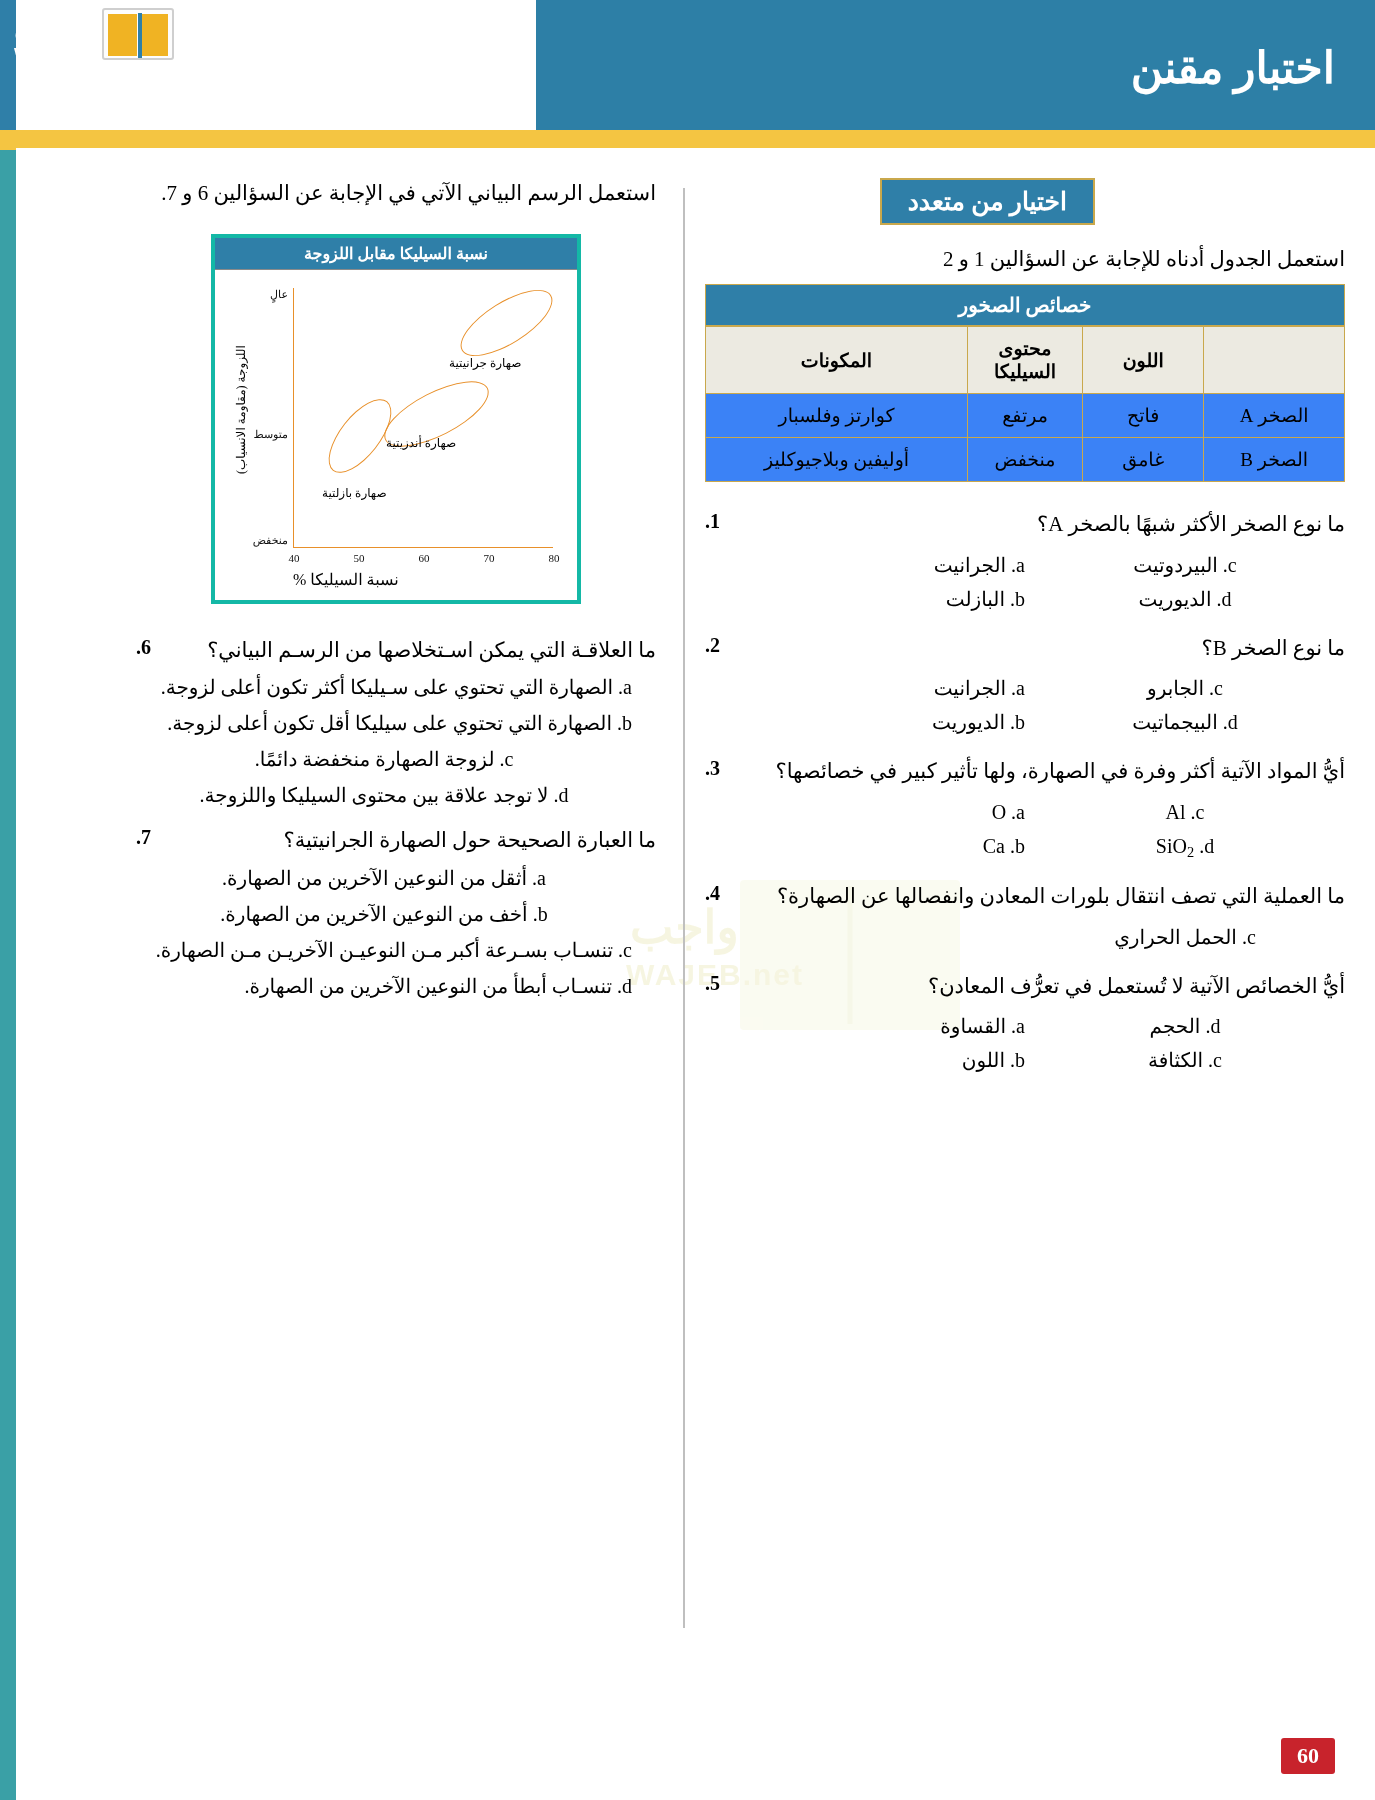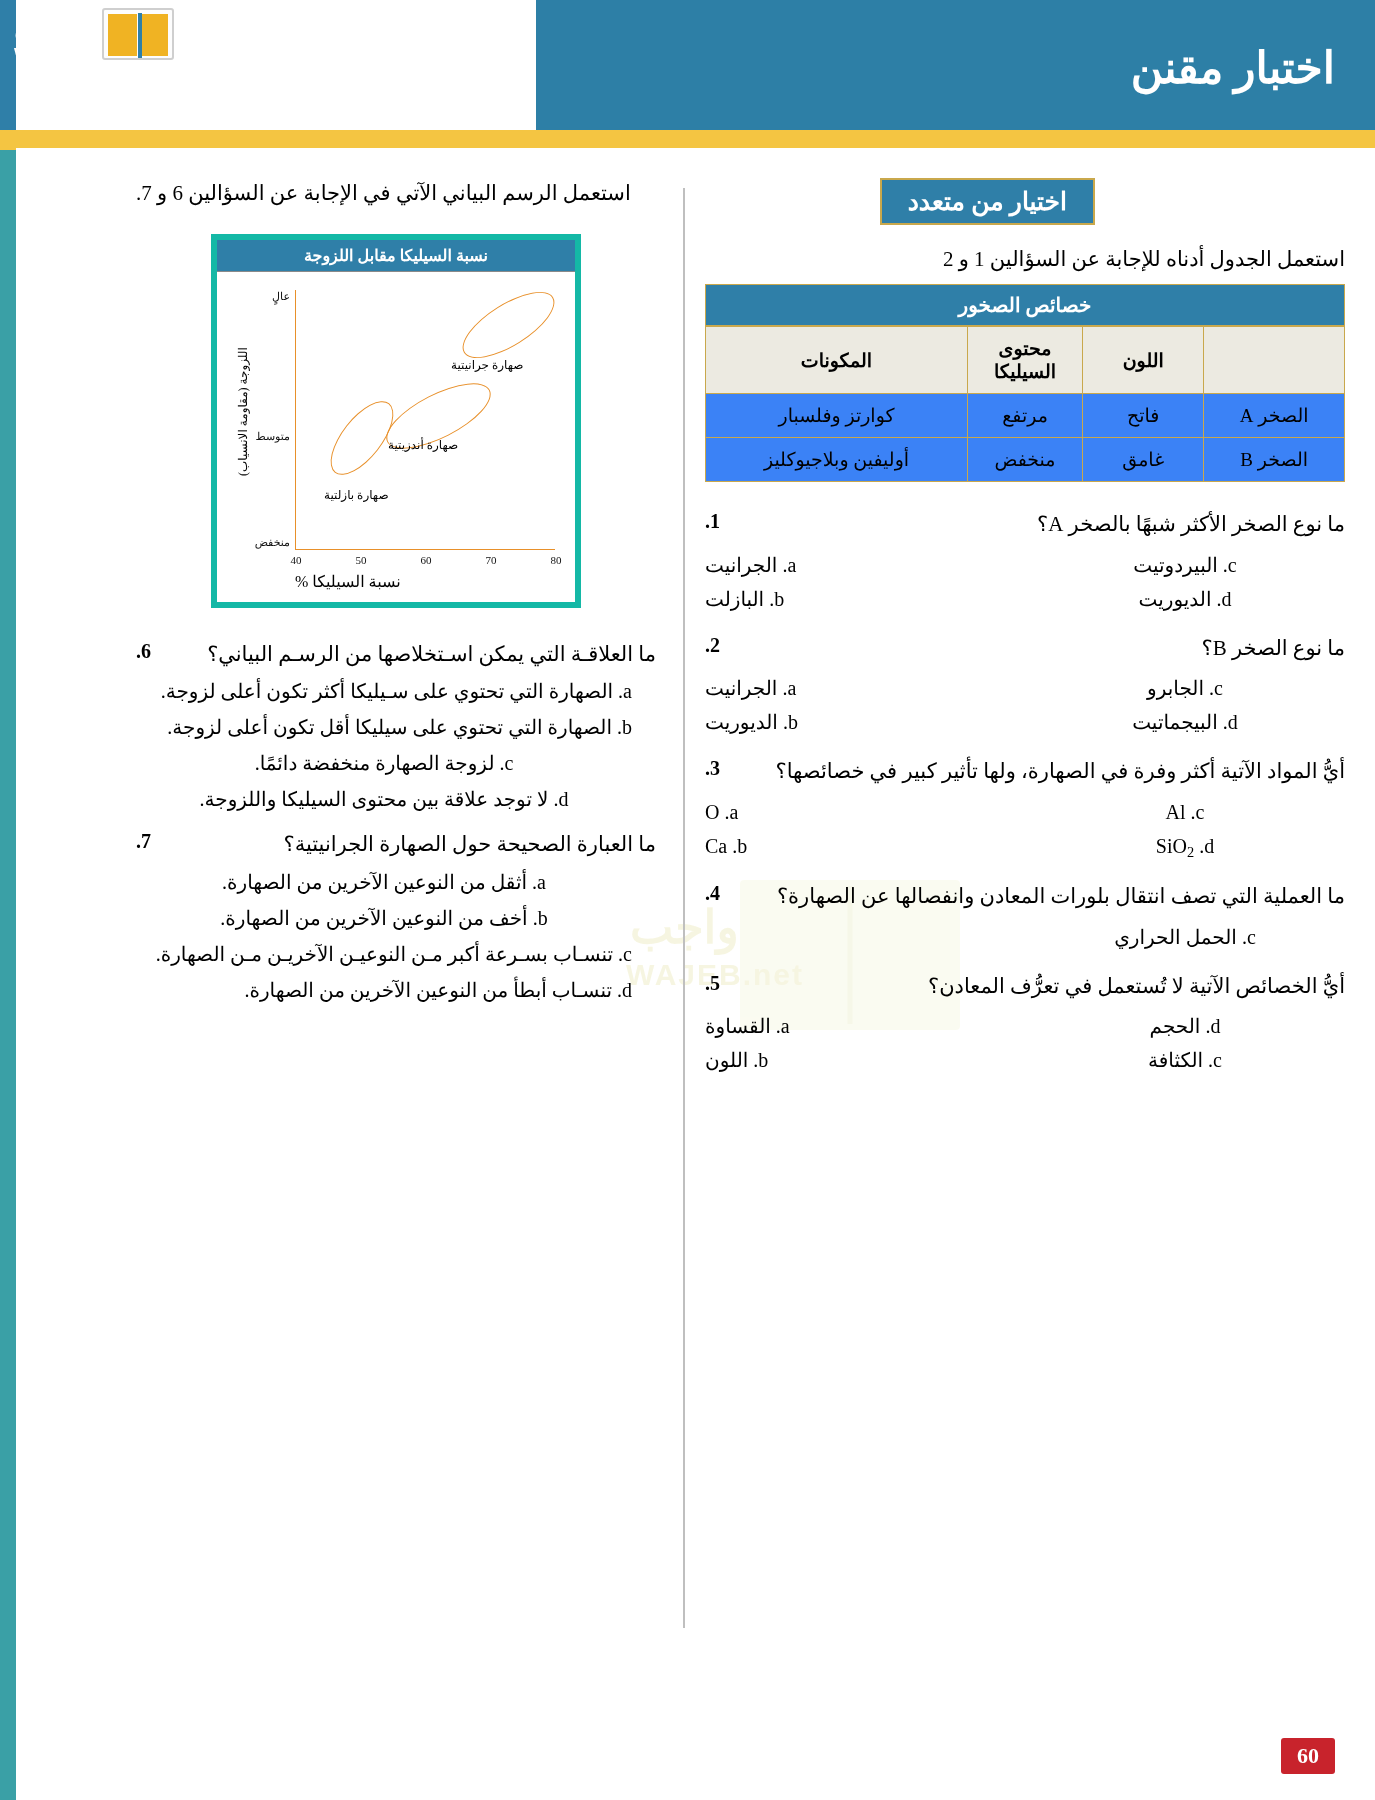--- a/index.html
+++ b/index.html
@@ -98,30 +98,30 @@
   table.rock-table .blankhead { background:#eceae1; }
 
   ol.qlist { list-style:none; margin:26px 0 0 0; padding:0; }
   ol.qlist > li { margin-bottom:16px; }
   .q-row { display:flex; flex-direction:row-reverse; align-items:flex-start; justify-content:flex-start; }
   .q-num { font-weight:bold; font-size:20px; width:34px; flex:0 0 34px; text-align:left; padding-top:2px; }
   .q-text { font-size:21px; line-height:1.55; text-align:justify; flex:1; }
   .choices { display:flex; flex-direction:row; margin-top:7px; }
   .choices .ccol { width:50%; }
   .choice { font-size:20px; line-height:1.6; padding:1px 0; }
-  .ccol.right { text-align:left; }
+  .ccol.right { text-align:right; }
   .ccol.left { text-align:center; }
 
   
   .col-left { position:absolute; left:120px; top:30px; width:520px; }
-  .lead-line { font-size:21px; text-align:left; line-height:1.5; }
+  .lead-line { font-size:21px; text-align:right; line-height:1.5; }
 
   .chart-box {
     margin-top:24px; width:370px; margin-left:auto; margin-right:auto;
-    border:6px solid #14b8a6; background:#ffffff;
+    border:4px solid #14b8a6; background:#ffffff;
   }
   .chart-title {
     background:#2f7fa8; color:#fff; text-align:center; font-weight:bold; font-size:16px;
     padding:6px 4px; border-bottom:1px solid #8a8a8a;
   }
   .chart-area { position:relative; height:330px; padding:10px 8px 0 8px; }
   .plot {
     position:absolute; left:78px; top:18px; width:260px; height:260px;
     border-left:1.5px solid #e8902a; border-bottom:1.5px solid #e8902a;
   }

